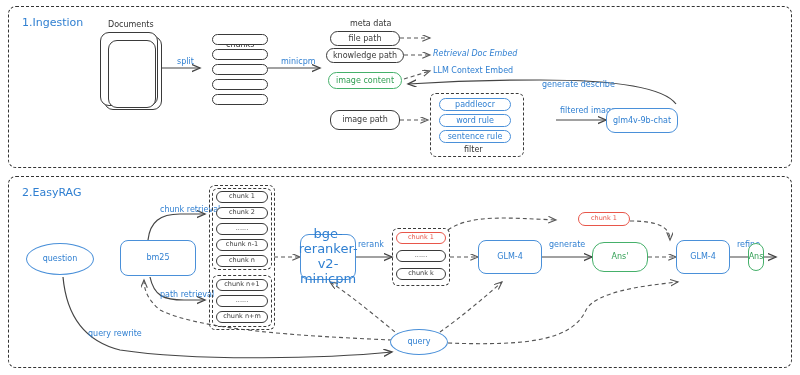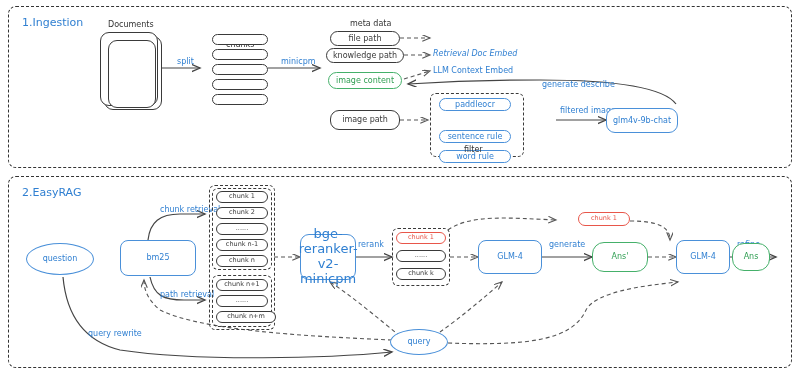--- a/index.html
+++ b/index.html
@@ -186,21 +186,21 @@
   <div class="caption" style="left:433px; top:49px;font-style:italic;">Retrieval Doc Embed</div>
   <div class="caption" style="left:433px; top:66px;">LLM Context Embed</div>
 
   <div class="caption" style="left:177px; top:57px;">split</div>
   <div class="caption" style="left:281px; top:57px;">minicpm</div>
   <div class="caption" style="left:560px; top:106px;">filtered images</div>
   <div class="caption" style="left:542px; top:80px;">generate describe</div>
 
   <div class="group-dashed" style="left:430px; top:93px; width:94px; height:64px;"></div>
   <div class="node blue pill" style="left:439px; top:98px; width:72px; height:13px;">paddleocr</div>
-  <div class="node blue pill" style="left:439px; top:114px; width:72px; height:13px;margin-top:36px;">word rule</div>
+  <div class="node blue pill" style="left:439px; top:114px; width:72px; height:13px;">word rule</div>
   <div class="node blue pill" style="left:439px; top:130px; width:72px; height:13px;">sentence rule</div>
   <div class="caption plain" style="left:464px; top:145px;">filter</div>
 
   <div class="node blue pill" style="left:606px; top:108px; width:72px; height:25px;">glm4v-9b-chat</div>
 
   <div class="node blue ellipse" style="left:26px; top:243px; width:68px; height:32px;">question</div>
 
   <div class="node blue" style="left:120px; top:240px; width:76px; height:36px; border-radius:8px;">bm25</div>
 
   <div class="caption" style="left:160px; top:205px;">chunk retrieval</div>
@@ -211,21 +211,21 @@
   <div class="group-dashed" style="left:212px; top:275px; width:60px; height:52px;"></div>
 
   <div class="node dark pill" style="left:216px; top:191px; width:52px; height:12px; font-size:6.5px;">chunk 1</div>
   <div class="node dark pill" style="left:216px; top:207px; width:52px; height:12px; font-size:6.5px;">chunk 2</div>
   <div class="node dark pill" style="left:216px; top:223px; width:52px; height:12px; font-size:6.5px;">......</div>
   <div class="node dark pill" style="left:216px; top:239px; width:52px; height:12px; font-size:6.5px;">chunk n-1</div>
   <div class="node dark pill" style="left:216px; top:255px; width:52px; height:12px; font-size:6.5px;">chunk n</div>
 
   <div class="node dark pill" style="left:216px; top:279px; width:52px; height:12px; font-size:6.5px;">chunk n+1</div>
   <div class="node dark pill" style="left:216px; top:295px; width:52px; height:12px; font-size:6.5px;">......</div>
-  <div class="node dark pill" style="left:216px; top:311px; width:60px; height:12px; font-size:6.5px;">chunk n+m</div>
+  <div class="node dark pill" style="left:216px; top:311px; width:52px; height:12px; font-size:6.5px;">chunk n+m</div>
 
   <div class="node blue" style="left:300px; top:234px; width:56px; height:46px; border-radius:9px; font-size:13px;">bge-
 reranker-v2-
 minicpm</div>
 
   <div class="caption" style="left:358px; top:240px;">rerank</div>
 
   <div class="group-dashed" style="left:392px; top:228px; width:58px; height:58px;"></div>
   <div class="node red pill" style="left:396px; top:232px; width:50px; height:12px; font-size:6.5px;">chunk 1</div>
   <div class="node dark pill" style="left:396px; top:250px; width:50px; height:12px; font-size:6.5px;">......</div>
@@ -236,19 +236,19 @@
   <div class="node blue" style="left:478px; top:240px; width:64px; height:34px; border-radius:8px;">GLM-4</div>
 
   <div class="caption" style="left:549px; top:240px;">generate</div>
 
   <div class="node green" style="left:592px; top:242px; width:56px; height:30px; border-radius:12px;">Ans'</div>
 
   <div class="node blue" style="left:676px; top:240px; width:54px; height:34px; border-radius:8px;">GLM-4</div>
 
   <div class="caption" style="left:737px; top:240px;">refine</div>
 
-  <div class="node green" style="left:732px; top:243px; width:38px; height:28px; border-radius:12px;">Ans</div>
+  <div class="node green" style="left:748px; top:243px; width:16px; height:28px; border-radius:12px;">Ans</div>
 
   <div class="node blue ellipse" style="left:390px; top:329px; width:58px; height:26px;">query</div>
 
   <div class="caption" style="left:88px; top:329px;">query rewrite</div>
 
 </div>
 
 </body></html>

